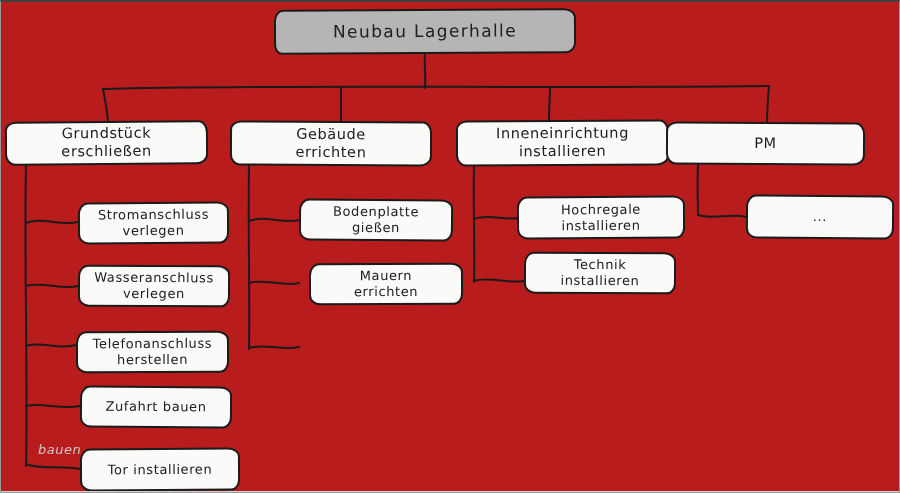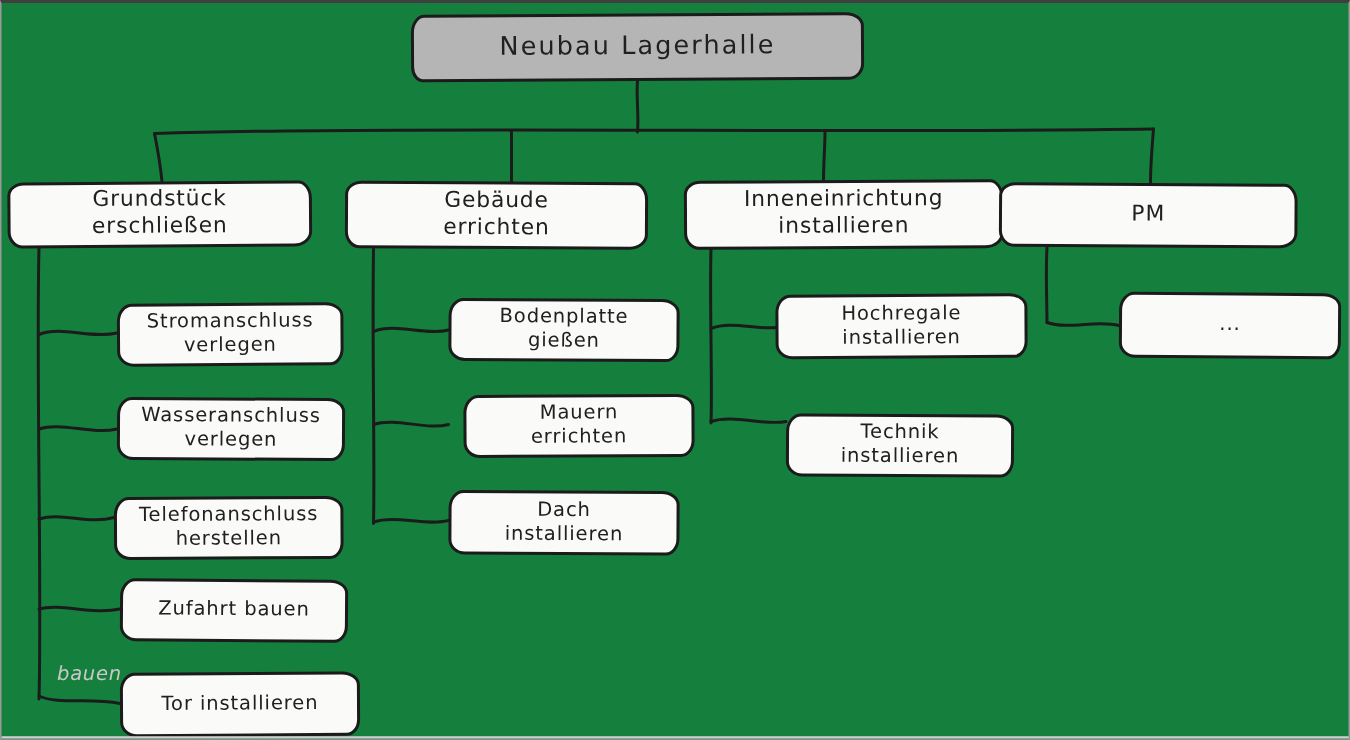--- a/index.html
+++ b/index.html
@@ -5,21 +5,21 @@
   * { margin: 0; padding: 0; box-sizing: border-box; }
   html, body { width: 900px; height: 493px; }
   body {
     font-family: "DejaVu Sans", "Liberation Sans", sans-serif;
     background: #e8e8e8;
   }
   .canvas {
     position: relative;
     width: 900px;
     height: 493px;
-    background: #15803d;
+    background: #b91c1c;
     border: 1px solid #9a9a9a;
     border-top: 2px solid #3f3f3f;
     overflow: hidden;
   }
   svg.wires {
     position: absolute;
     left: 0; top: 0;
     width: 900px; height: 493px;
     pointer-events: none;
   }
@@ -156,28 +156,25 @@
   <div class="node task oneline" style="left:79px;top:446px;width:160px;height:43px;transform:rotate(-0.35deg)">
     <span class="label">Tor installieren</span>
   </div>
 
   <div class="node task" style="left:298px;top:197px;width:154px;height:42px;transform:rotate(0.35deg)">
     <span class="label">Bodenplatte gießen</span>
   </div>
   <div class="node task" style="left:308px;top:261px;width:154px;height:42px;transform:rotate(-0.3deg)">
     <span class="label">Mauern errichten</span>
   </div>
-  <div class="node task" style="left:298px;top:325px;width:154px;height:43px;transform:rotate(0.3deg)">
-    <span class="label">Dach installieren</span>
-  </div>
 
   <div class="node task" style="left:516px;top:194px;width:168px;height:43px;transform:rotate(-0.35deg)">
     <span class="label">Hochregale installieren</span>
   </div>
-  <div class="node task" style="left:523px;top:274px;width:152px;height:42px;transform:rotate(0.3deg)">
+  <div class="node task" style="left:523px;top:250px;width:152px;height:42px;transform:rotate(0.3deg)">
     <span class="label">Technik installieren</span>
   </div>
 
   <div class="node task oneline" style="left:745px;top:193px;width:148px;height:44px;transform:rotate(0.4deg)">
     <span class="label">...</span>
   </div>
 
   <div class="watermark">bauen</div>
 
   <div class="bottom-band"></div>

